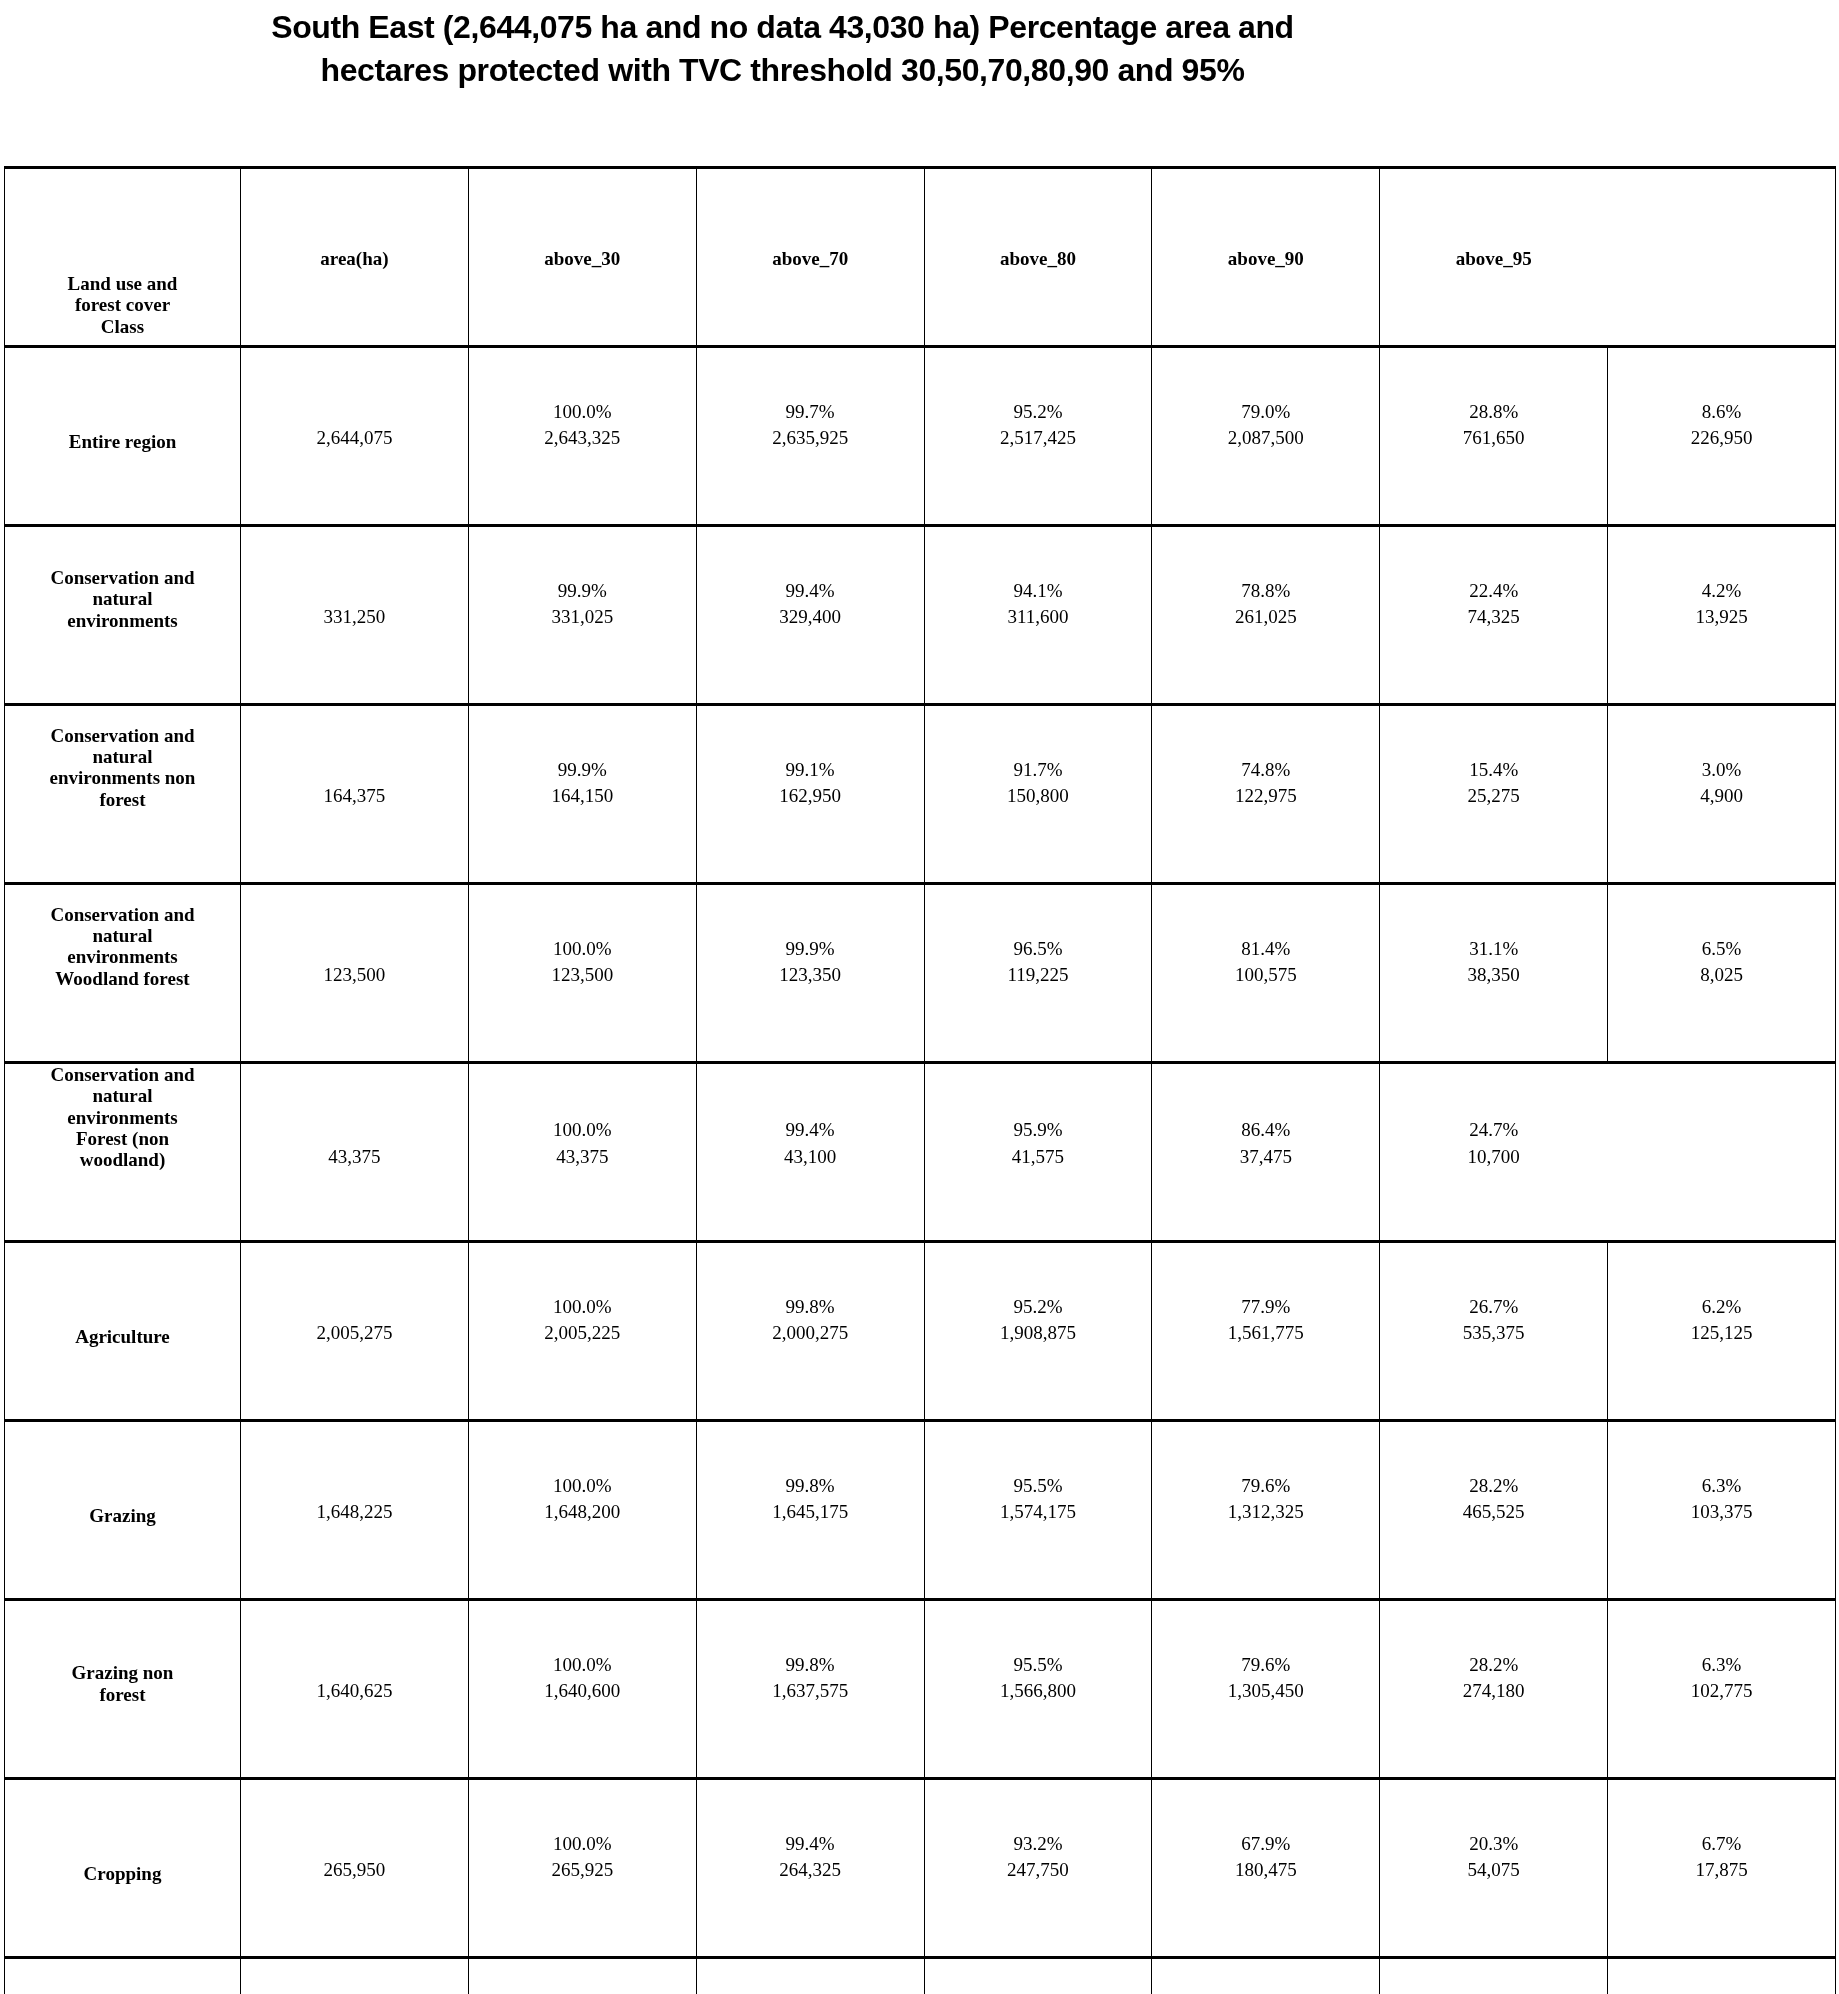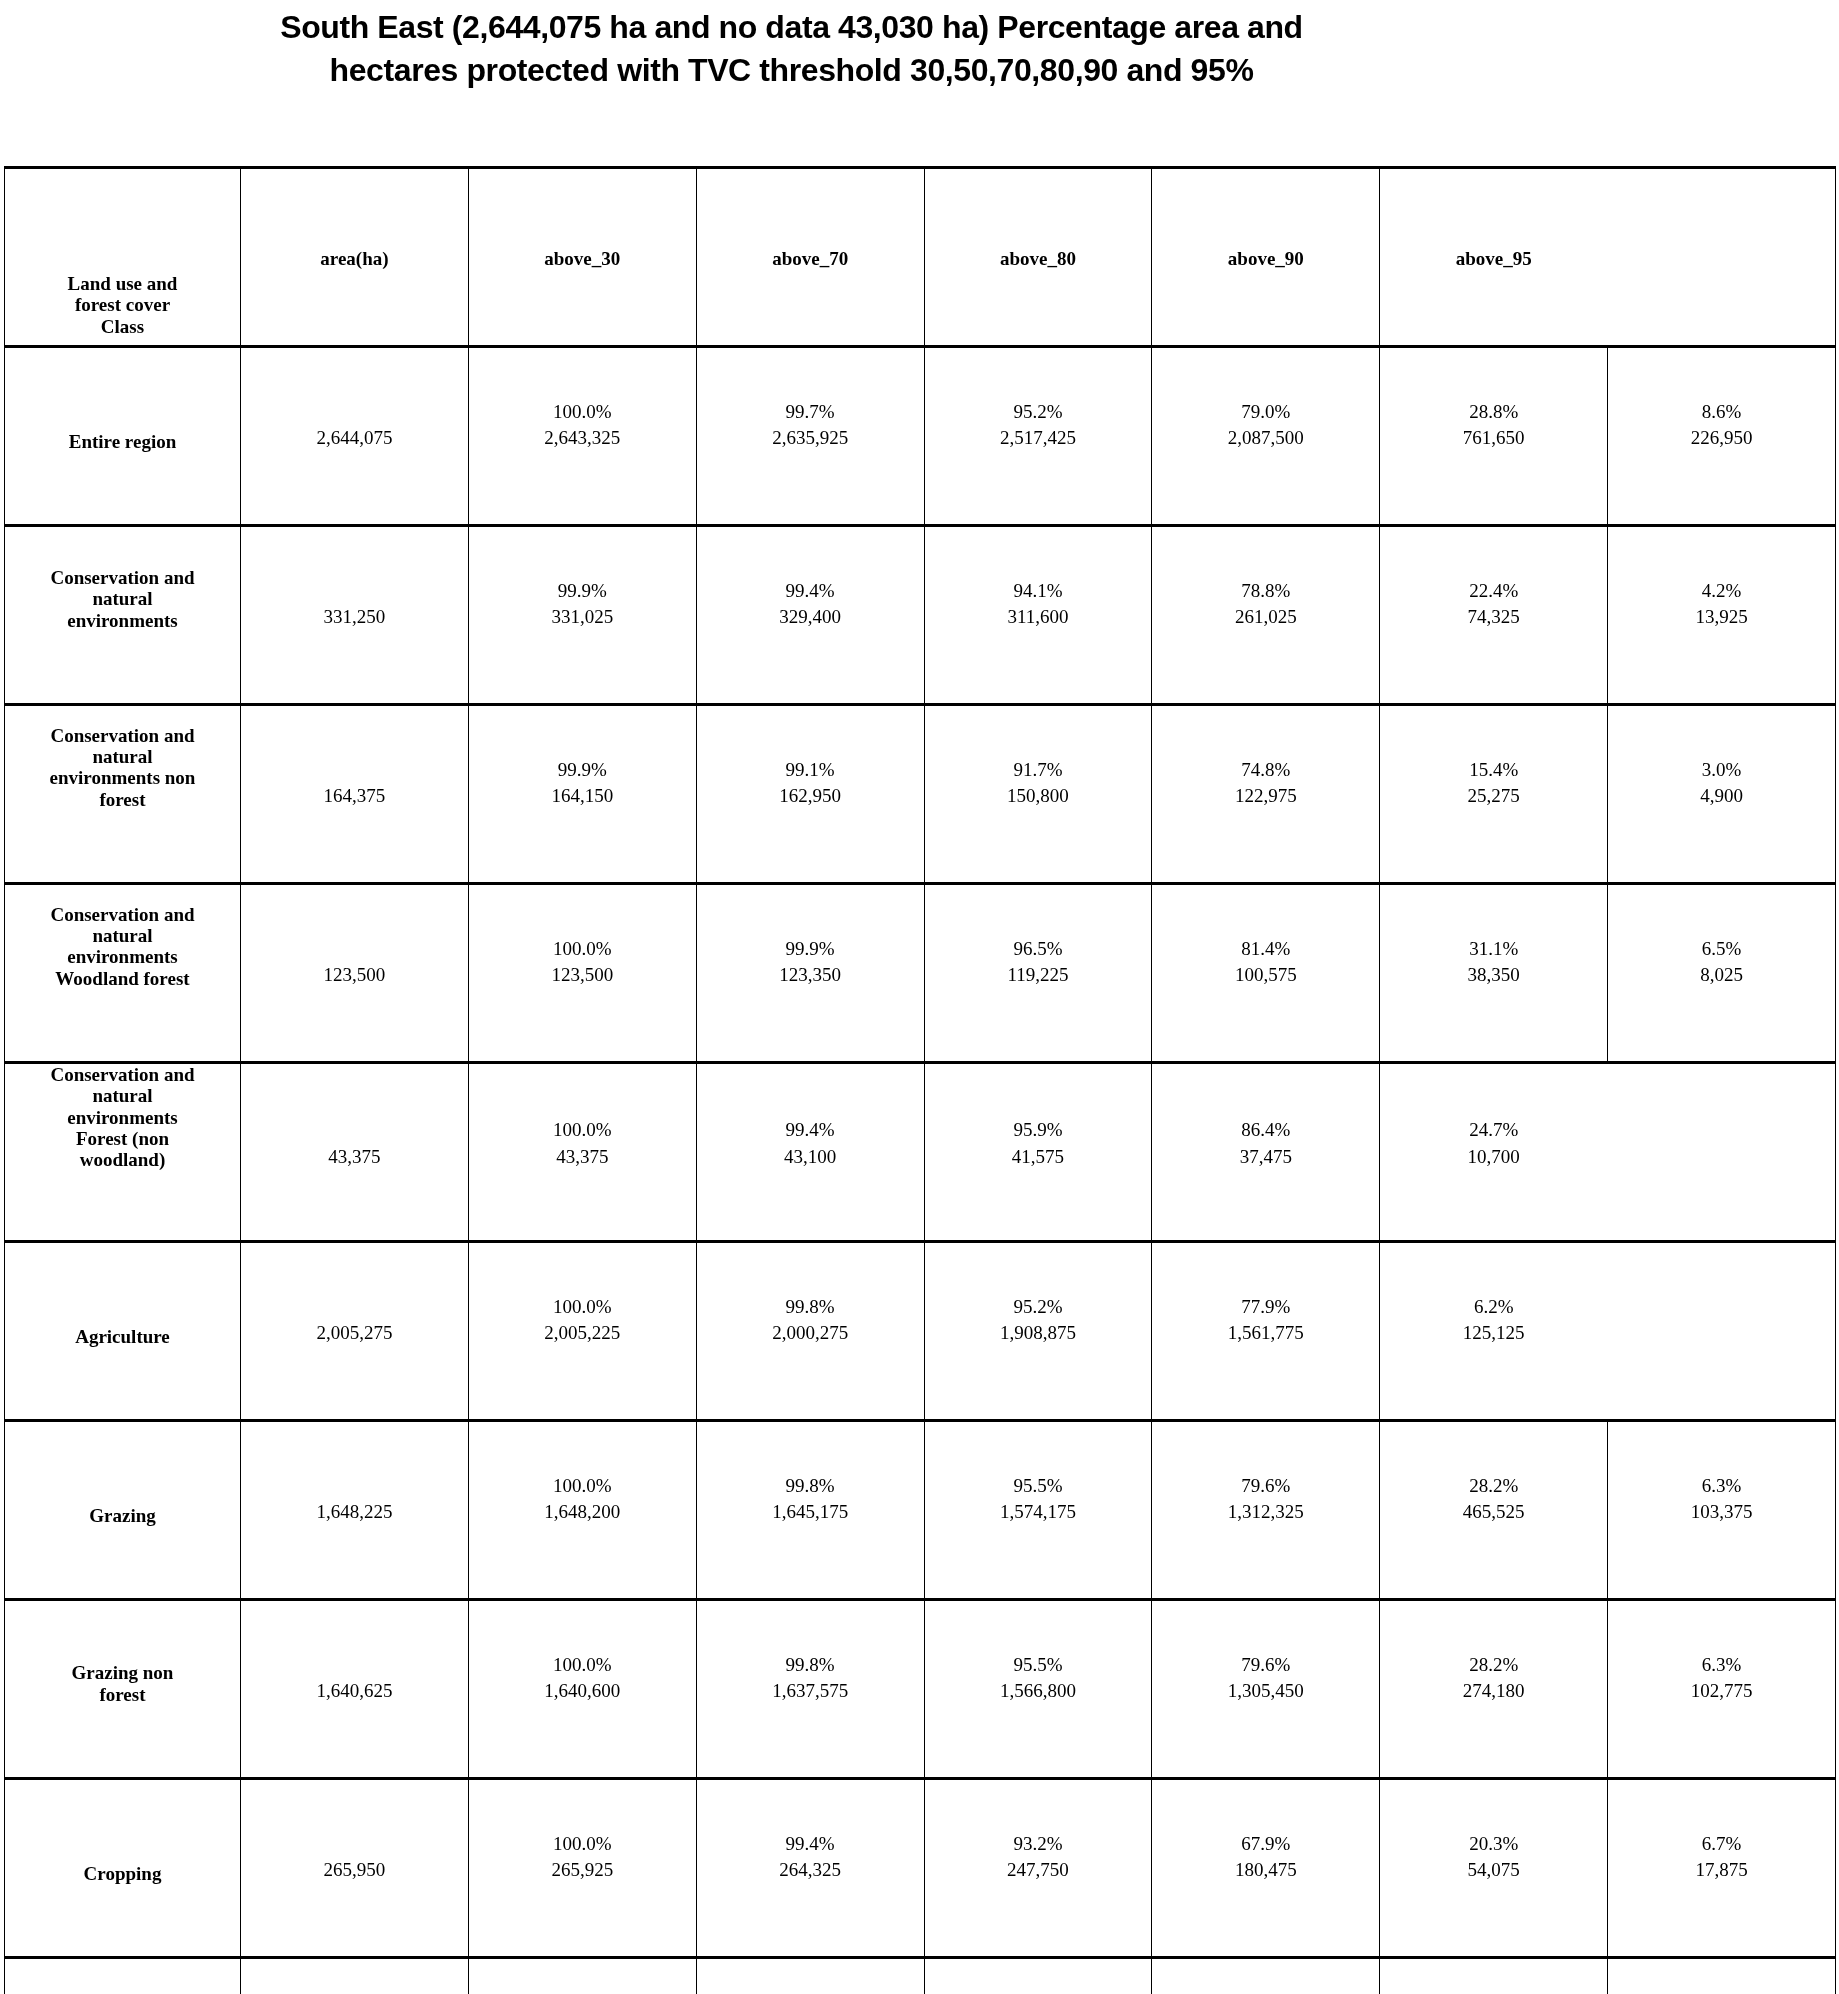--- a/index.html
+++ b/index.html
@@ -1,20 +1,20 @@
 <!DOCTYPE html>
 <html style="font-size:6.4px"><head>
 <meta charset="utf-8">
 <style>
   html,body{margin:0;padding:0;background:#ffffff;}
   .page{position:relative;width:1839px;height:2549px;background:#ffffff;overflow:hidden;
         font-family:"Liberation Serif", serif;color:#000;}
 
   
-  .title{position:absolute;top:6.4px;left:12px;width:1559px;text-align:center;
+  .title{position:absolute;top:6.4px;left:3px;width:1559px;text-align:center;
          font-family:"Liberation Sans", sans-serif;font-weight:bold;
          font-size:32px;line-height:1.33;white-space:pre-line;letter-spacing:-0.4px;}
 
   
   .table{position:absolute;left:4px;top:166px;width:1830px;
          border-top:3.6px solid #000;border-left:1.6px solid #000;border-right:1.6px solid #000;}
   .tr{display:grid;grid-template-columns:235px repeat(7,1fr);
       height:176px;border-bottom:3.6px solid #000;}
   .td{position:relative;display:flex;flex-direction:column;justify-content:flex-end;
       align-items:center;text-align:center;padding-bottom:72px;overflow:visible;
@@ -252,20 +252,24 @@
         </div>
       <div class="td">
           <span class="num">95.2%</span>
           <span class="num">1,908,875</span>
         </div>
       <div class="td">
           <span class="num">77.9%</span>
           <span class="num">1,561,775</span>
         </div>
       <div class="td">
+          <span class="num">26.7%</span>
+          <span class="num">535,375</span>
+        </div>
+      <div class="td">
           <span class="num">6.2%</span>
           <span class="num">125,125</span>
         </div>
     </div>
 
     <div class="tr">
       <div class="td">
           <span class="lbltext">Grazing</span>
         </div>
       <div class="td">

